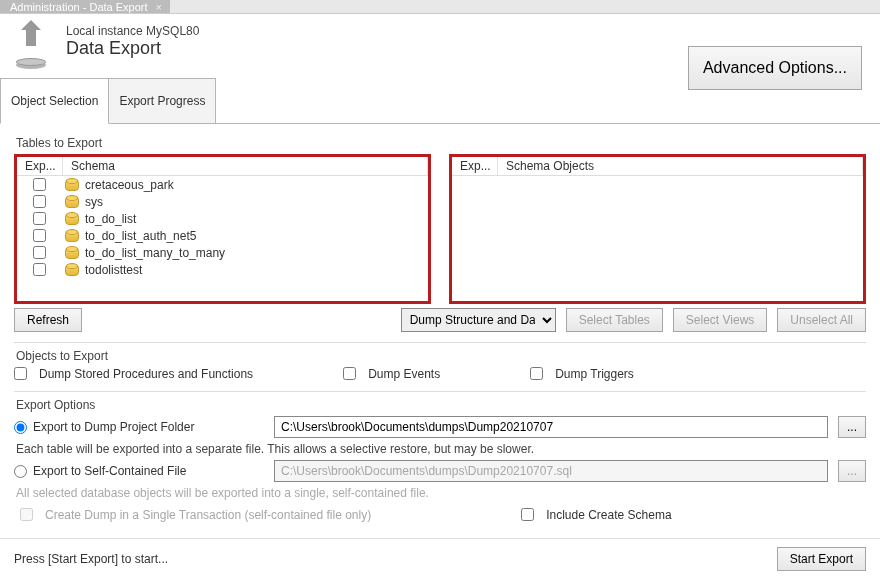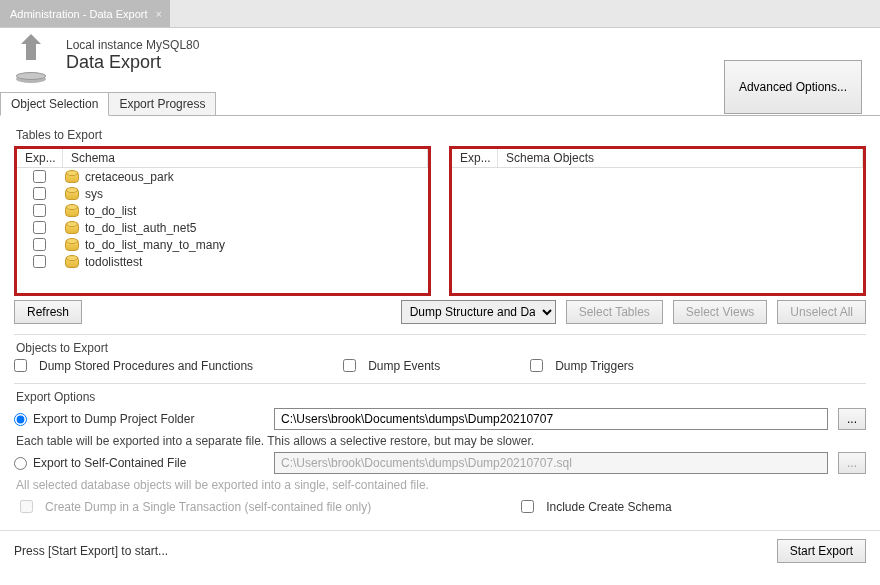--- a/index.html
+++ b/index.html
@@ -8,21 +8,21 @@
     font-family: "Segoe UI", Tahoma, sans-serif;
     font-size: 12px;
     color: #333;
     background: #fff;
     width: 880px;
     height: 585px;
     overflow: hidden;
   }
   .tab-strip {
     background: #e8e8e8;
-    height: 28px;
+    height: 14px;
     display: flex;
     border-bottom: 1px solid #ccc;
   }
   .app-tab {
     background: #bcbcbc;
     color: #fff;
     padding: 2px 8px 2px 10px;
     font-size: 11px;
     display: flex;
     align-items: center;
@@ -63,33 +63,33 @@
     border-left:10px solid transparent;
     border-right:10px solid transparent;
     border-bottom:10px solid #999;
   }
   .header-text .instance { font-size: 12px; color: #444; }
   .header-text .title { font-size: 18px; color: #333; font-weight: 400; }
   .adv-btn {
     position: absolute;
     right: 18px;
     top: 32px;
-    padding: 19px 14px;
+    padding: 12px 14px;
     border: 1px solid #a5a5a5;
     background: linear-gradient(#f7f7f7,#e7e7e7);
     cursor: pointer;
-    font-size: 12px;
+    font-size: 16px;
   }
   .inner-tabs {
     display: flex;
     border-bottom: 1px solid #b5b5b5;
     margin-top: 6px;
   }
   .inner-tab {
-    padding: 4px 10px;
+    padding: 15px 10px;
     border: 1px solid #b5b5b5;
     border-bottom: none;
     background: #f3f3f3;
     font-size: 12px;
     cursor: pointer;
     position: relative;
     margin-right: -1px;
     text-align: center;
   }
   .inner-tab.active {

